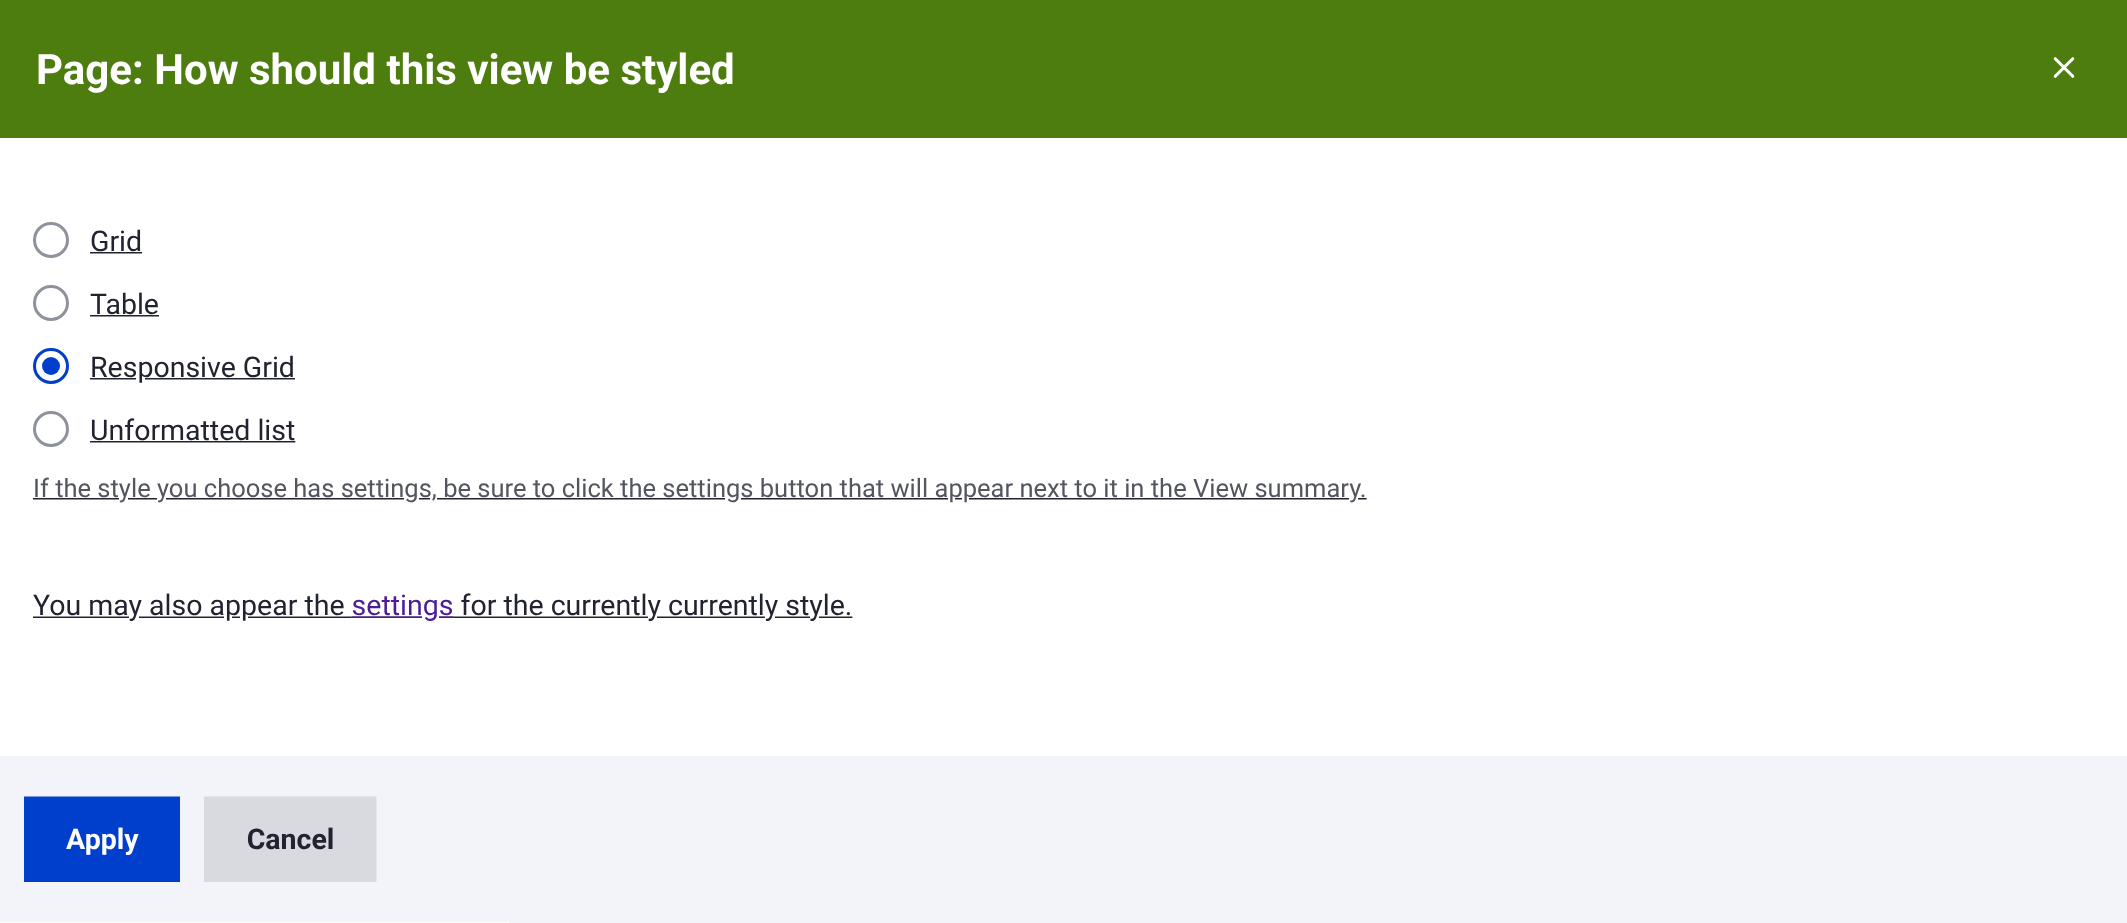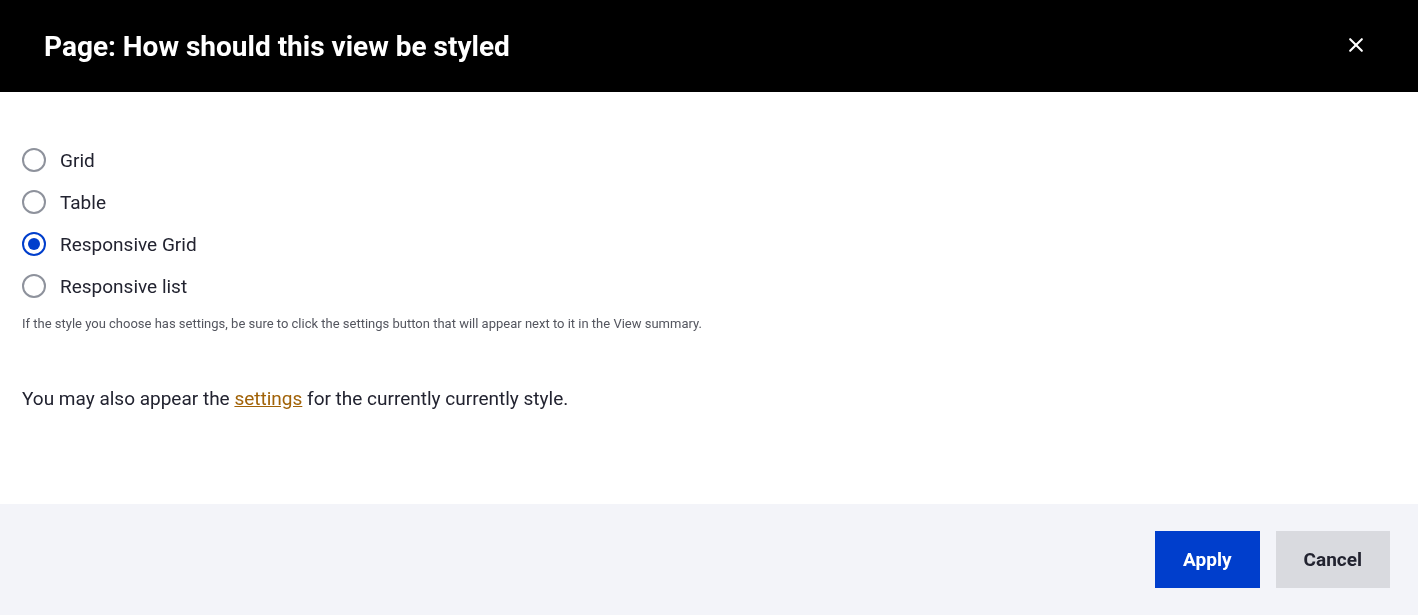--- a/index.html
+++ b/index.html
@@ -10,23 +10,23 @@
     body {
       font-family: -apple-system, BlinkMacSystemFont, "Segoe UI", Roboto, "Helvetica Neue", Arial, sans-serif;
       background: #ffffff;
       width: 1418px;
       height: 615px;
       display: flex;
       flex-direction: column;
       color: #222330;
     }
     .header {
-      background: #000000;
+      background: #4d7c0f;
       color: #ffffff;
-      padding: 24px 44px;
+      padding: 24px 24px;
       display: flex;
       align-items: center;
       justify-content: space-between;
       height: 92px;
     }
     .header-title {
       font-size: 28px;
       font-weight: 700;
     }
     .close-btn {
@@ -39,20 +39,21 @@
       align-items: center;
       justify-content: center;
     }
     .close-btn svg {
       width: 20px;
       height: 20px;
     }
     .content {
       flex: 1;
       padding: 56px 12px 20px 22px;
+      text-decoration: underline;
     }
     .radio-group {
       display: flex;
       flex-direction: column;
       gap: 18px;
       margin-bottom: 18px;
     }
     .radio-item {
       display: flex;
       align-items: center;
@@ -81,38 +82,37 @@
       display: none;
     }
     .radio-circle.selected .radio-dot {
       display: block;
     }
     .radio-label {
       font-size: 19px;
       color: #222330;
     }
     .help-text {
-      font-size: 13px;
+      font-size: 17px;
       color: #54565f;
       margin-bottom: 56px;
     }
     .settings-text {
       font-size: 19px;
       color: #222330;
     }
     .settings-link {
-      color: #a16207;
+      color: #4c1d95;
       text-decoration: underline;
       cursor: pointer;
     }
     .footer {
       background: #f3f4f9;
-      padding: 24px 28px;
+      padding: 24px 16px;
       display: flex;
-      justify-content: flex-end;
       gap: 16px;
       height: 111px;
       align-items: center;
     }
     .btn {
       border: none;
       font-size: 19px;
       font-weight: 700;
       padding: 17px 28px;
       cursor: pointer;
@@ -153,21 +153,21 @@
       <span class="radio-label">Table</span>
     </label>
     <label class="radio-item">
       <span class="radio-circle selected">
           <span class="radio-dot"></span>
         </span>
       <span class="radio-label">Responsive Grid</span>
     </label>
     <label class="radio-item">
       <span class="radio-circle"></span>
-      <span class="radio-label">Responsive list</span>
+      <span class="radio-label">Unformatted list</span>
     </label>
   </div>
 
   <p class="help-text">If the style you choose has settings, be sure to click the settings button that will appear next to it in the View summary.</p>
 
   <p class="settings-text">
     <span>You may also appear the </span><a class="settings-link">settings</a><span> for the currently currently style.</span>
   </p>
 </div>
 

